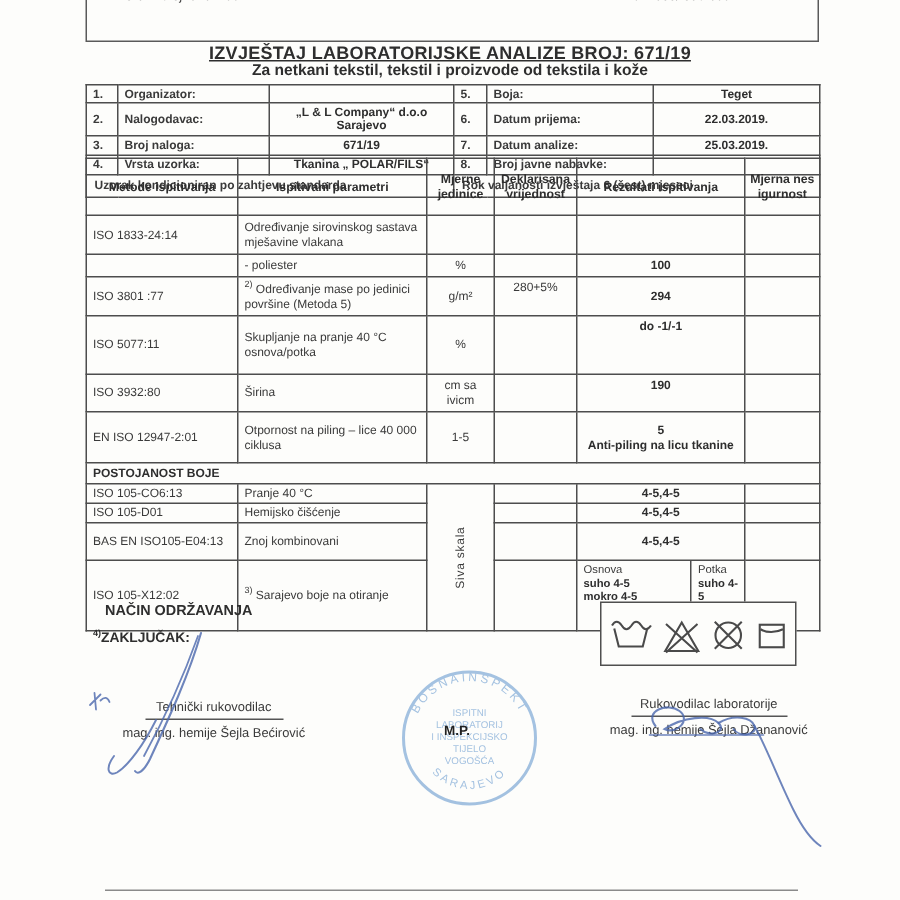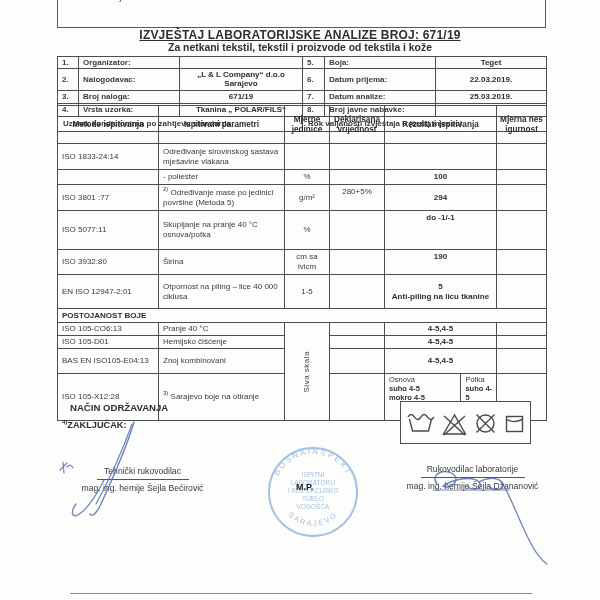--- a/index.html
+++ b/index.html
@@ -216,21 +216,21 @@
       <td></td>
     </tr>
     <tr style="height:25px;">
       <td class="method-cell">BAS EN ISO105-E04:13</td>
       <td class="param-cell">Znoj kombinovani</td>
       <td></td>
       <td class="c bold">4-5,4-5</td>
       <td></td>
     </tr>
     <tr style="height:38px;">
-      <td class="method-cell">ISO 105-X12:28</td>
+      <td class="method-cell">ISO 105-X12:02</td>
       <td class="param-cell"><sup>3)</sup> <span>Sarajevo boje na otiranje</span></td>
       <td></td>
       <td style="padding:0;">
         <div class="subsplit">
           <div style="width:58%;">
             <div>Osnova</div>
             <div class="v">suho 4-5</div>
             <div class="v">mokro 4-5</div>
           </div>
           <div class="sub2" style="width:42%;margin-left:27px;">

